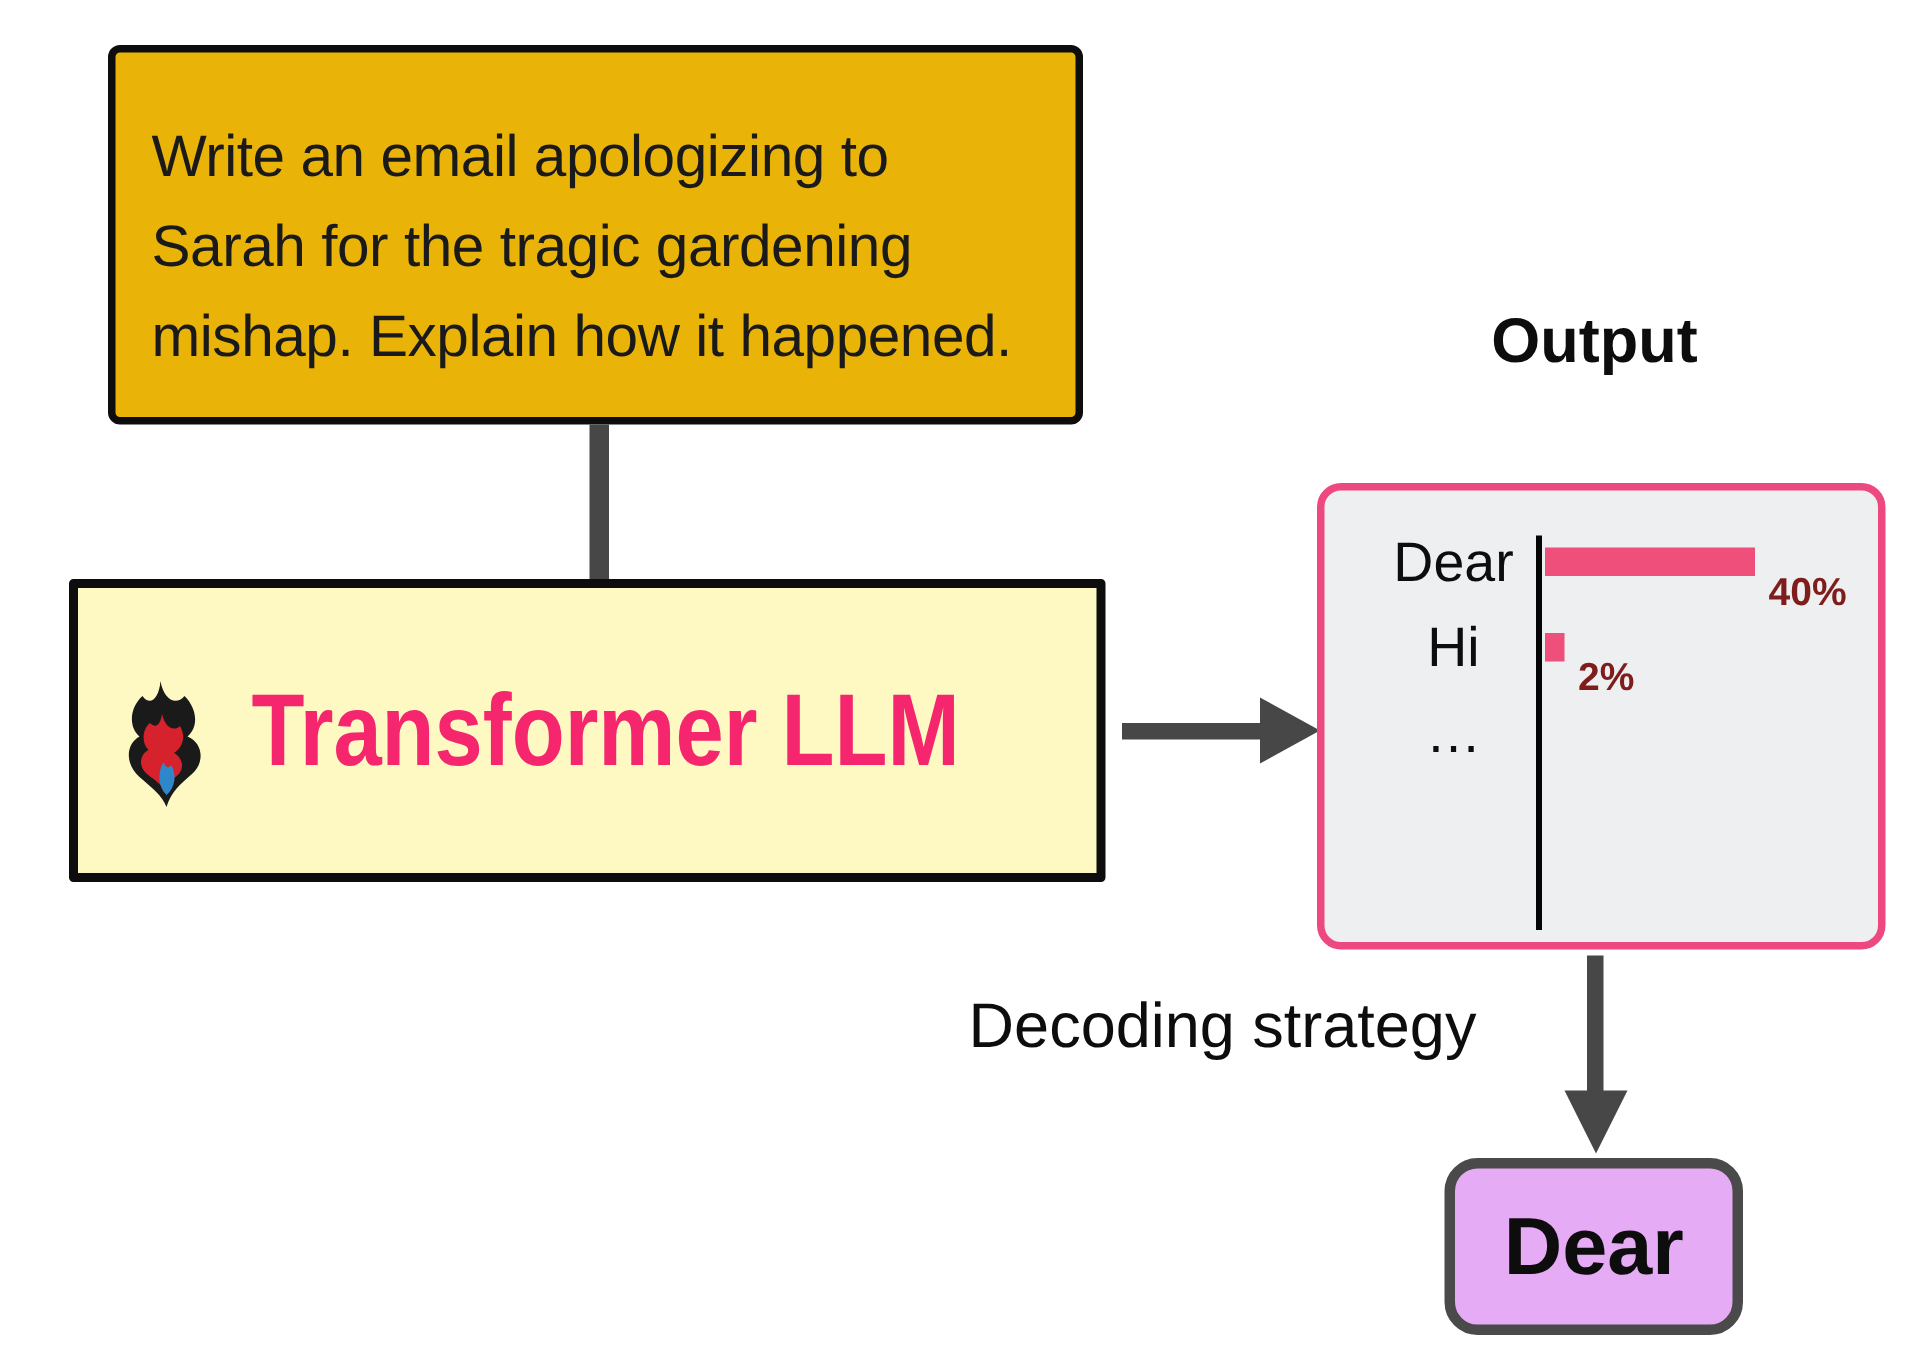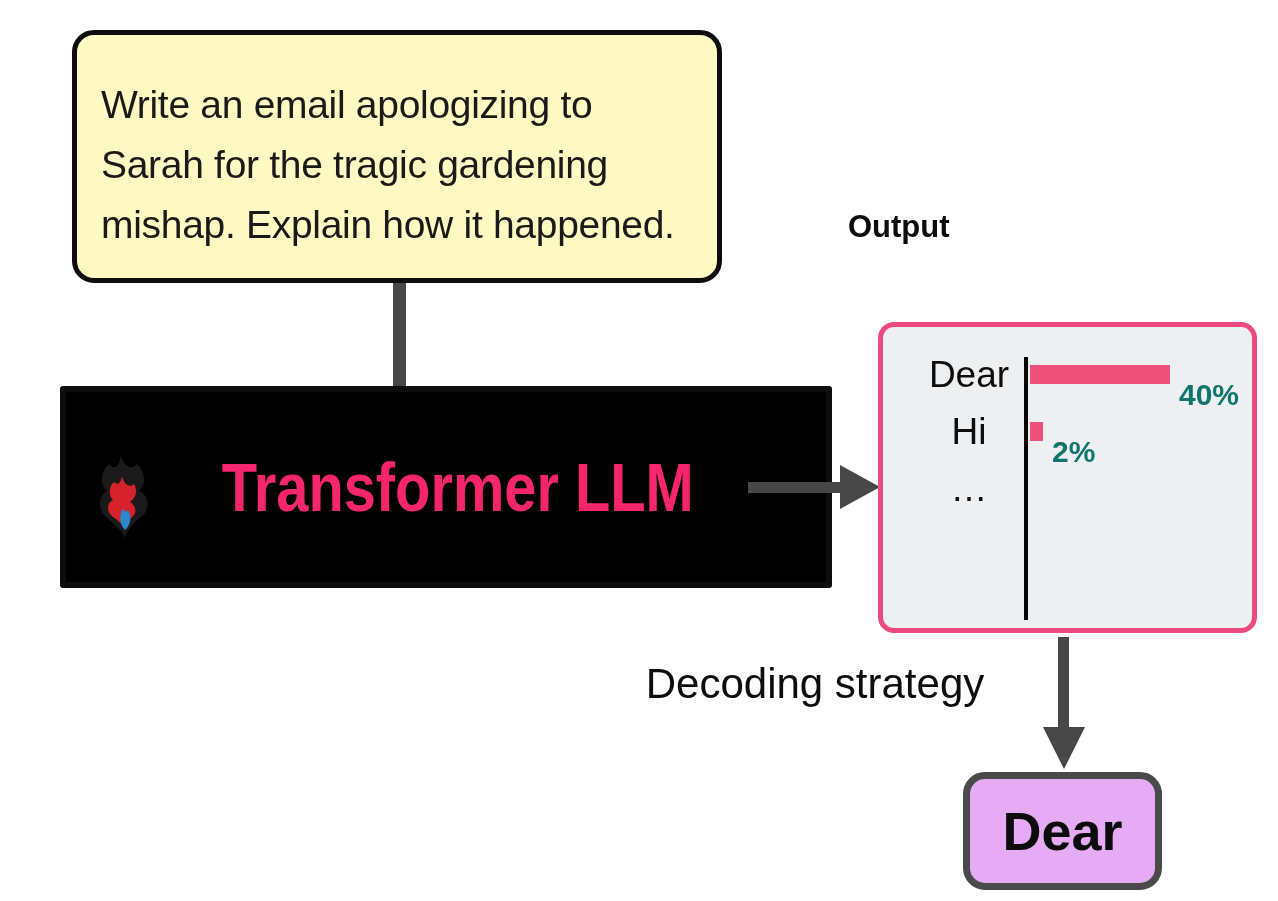--- a/index.html
+++ b/index.html
@@ -5,70 +5,70 @@
   html,body{margin:0;padding:0;}
   body{
     width:1278px;height:901px;position:relative;background:#ffffff;
     font-family:"Liberation Sans", sans-serif;overflow:hidden;color:#0d0d0d;
   }
   .abs{position:absolute;}
 
   
   #prompt-box{
     left:72px;top:30px;width:650px;height:253px;box-sizing:border-box;
-    background:#fef9c3;border:5px solid #0d0d0d;border-radius:22px;
+    background:#eab308;border:5px solid #0d0d0d;border-radius:8px;
     padding:40px 12px 0 24px;
   }
   #prompt-text{
     font-size:39px;line-height:60px;white-space:pre;color:#1a1a1a;
     letter-spacing:-0.3px;
   }
 
   
   #v-connector{left:393px;top:283px;width:13px;height:104px;background:#474747;}
 
   
   #llm-box{
-    left:60px;top:386px;width:772px;height:202px;box-sizing:border-box;
-    background:#000000;border:6px solid #0d0d0d;border-radius:3px;
+    left:46px;top:386px;width:691px;height:202px;box-sizing:border-box;
+    background:#fef9c3;border:6px solid #0d0d0d;border-radius:3px;
     display:flex;align-items:center;justify-content:center;
   }
   #flame-icon{position:absolute;left:28px;top:60px;width:58px;height:92px;}
   #llm-label{
     font-size:68px;font-weight:700;color:#f5266d;margin-left:24px;
     transform:scaleX(0.85);transform-origin:center;white-space:nowrap;
   }
 
   
   #arrow-right-shaft{left:748px;top:482px;width:94px;height:11px;background:#474747;}
   #arrow-right-head{
     left:840px;top:465px;width:0;height:0;
     border-left:40px solid #474747;border-top:22px solid transparent;border-bottom:22px solid transparent;
   }
 
   
   #chart-title{
-    left:848px;top:198px;width:430px;
-    font-size:31px;font-weight:700;line-height:57px;color:#0d0d0d;white-space:nowrap;
+    left:848px;top:198px;width:430px;text-align:center;
+    font-size:42px;font-weight:700;line-height:57px;color:#0d0d0d;white-space:nowrap;
   }
 
   
   #chart-box{
     left:878px;top:322px;width:379px;height:311px;box-sizing:border-box;
     background:#edeff1;border:5px solid #ee4880;border-radius:16px;overflow:hidden;
   }
   #axis-line{position:absolute;left:141px;top:30px;width:3.5px;height:263px;background:#050505;}
   #token-prob-rows{position:absolute;left:0;top:19px;right:0;}
   .prob-row{display:flex;align-items:center;height:57px;}
   .token-label{
     width:144px;padding-left:28px;box-sizing:border-box;text-align:center;
     font-size:37px;color:#0d0d0d;flex:none;
   }
   .prob-bar{height:19px;margin-left:3px;flex:none;}
-  .prob-value{margin-left:9px;font-size:30px;font-weight:700;color:#0f766e;margin-top:40px;}
+  .prob-value{margin-left:9px;font-size:26px;font-weight:700;color:#7f1d1d;margin-top:40px;}
 
   
   #decoding-label{
     left:595px;top:660px;width:440px;text-align:center;
     font-size:42px;color:#0d0d0d;white-space:nowrap;
   }
 
   
   #arrow-down-shaft{left:1058px;top:637px;width:11px;height:92px;background:#474747;}
   #arrow-down-head{

